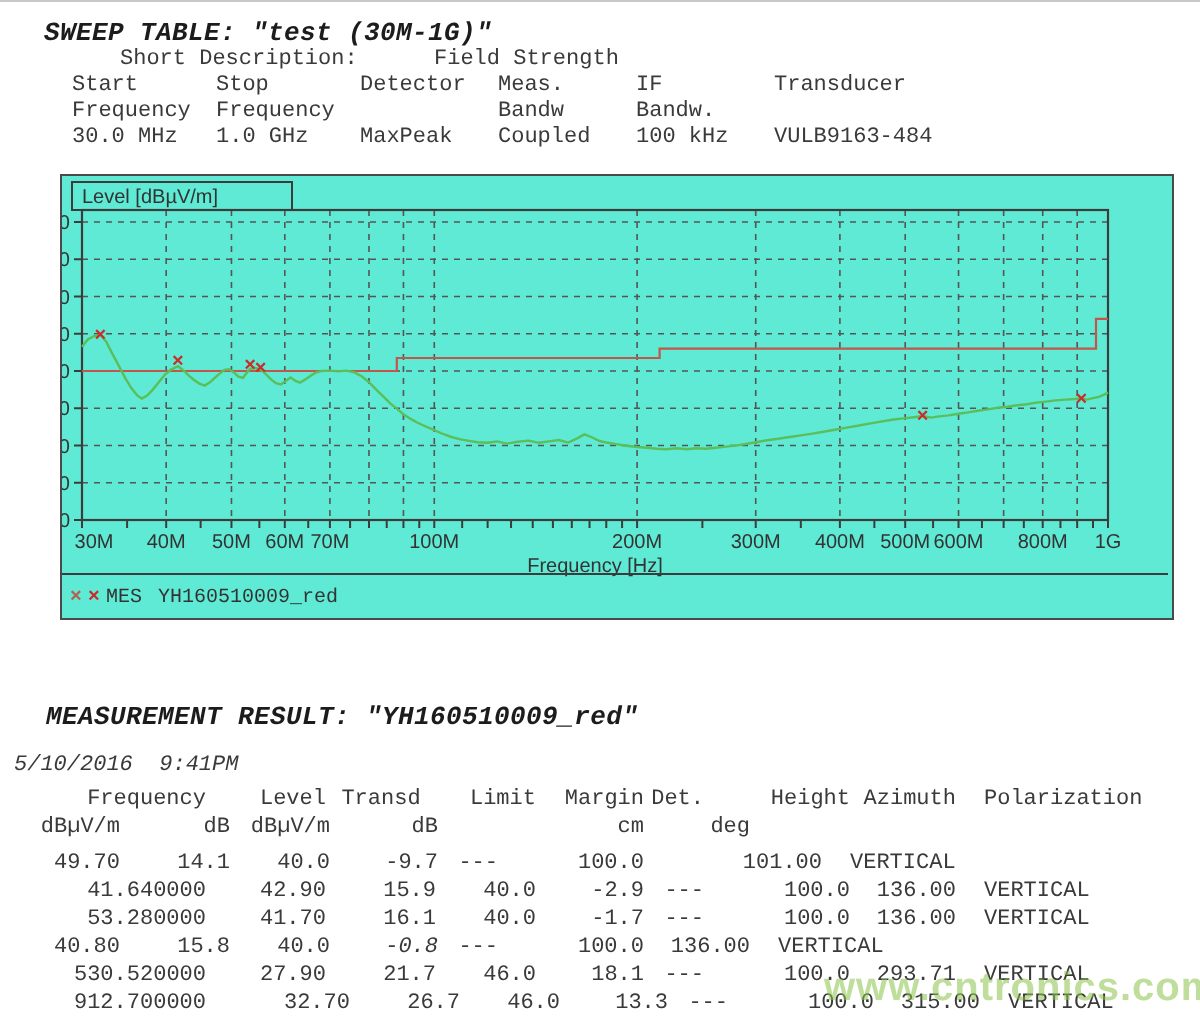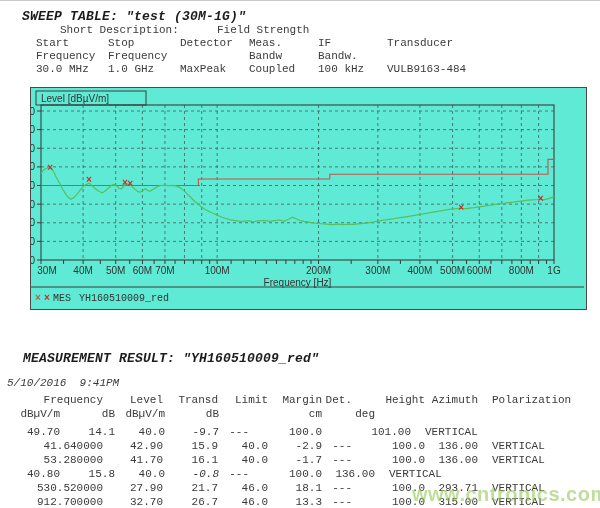--- a/index.html
+++ b/index.html
@@ -173,21 +173,21 @@
   </div>
 
   <div class="abs h-title" style="left:23px;top:350px;"><span>MEASUREMENT RESULT:</span><span> </span><span>"YH160510009_red"</span></div>
 
   <div class="abs body-txt" style="left:7px;top:376px;font-style:italic;">5/10/2016  9:41PM</div>
 
   <div class="result-table" id="result-table">
       <div class="rrow">
         <span style="width: 103px;">Frequency</span>
         <span style="width: 60px;">Level</span>
-        <span style="width: 55px;">Transd</span>
+        <span style="width: 55px; text-align: center;">Transd</span>
         <span style="width: 50px;">Limit</span>
         <span style="width: 54px;">Margin</span>
         <span style="width: 30px;">Det.</span>
         <span style="width: 73px;">Height</span>
         <span style="width: 53px;">Azimuth</span>
         <span class="c8">Polarization</span>
       </div>
       <div class="rrow units-row">
         <span style="width: 60px;">dBµV/m</span>
         <span style="width: 55px;">dB</span>
@@ -246,21 +246,21 @@
         <span style="width: 55px;">21.7</span>
         <span style="width: 50px;">46.0</span>
         <span style="width: 54px;">18.1</span>
         <span style="width: 30px;">---</span>
         <span style="width: 73px;">100.0</span>
         <span style="width: 53px;">293.71</span>
         <span class="c8">VERTICAL</span>
       </div>
       <div class="rrow">
         <span style="width: 103px;">912.700000</span>
-        <span style="width: 60px;">32.70</span>
+        <span style="width: 60px; margin-left: 12px;">32.70</span>
         <span style="width: 55px;">26.7</span>
         <span style="width: 50px;">46.0</span>
         <span style="width: 54px; text-align: right;">13.3</span>
         <span style="width: 30px;">---</span>
         <span style="width: 73px;">100.0</span>
         <span style="width: 53px;">315.00</span>
         <span class="c8">VERTICAL</span>
       </div>
     </div>
 

